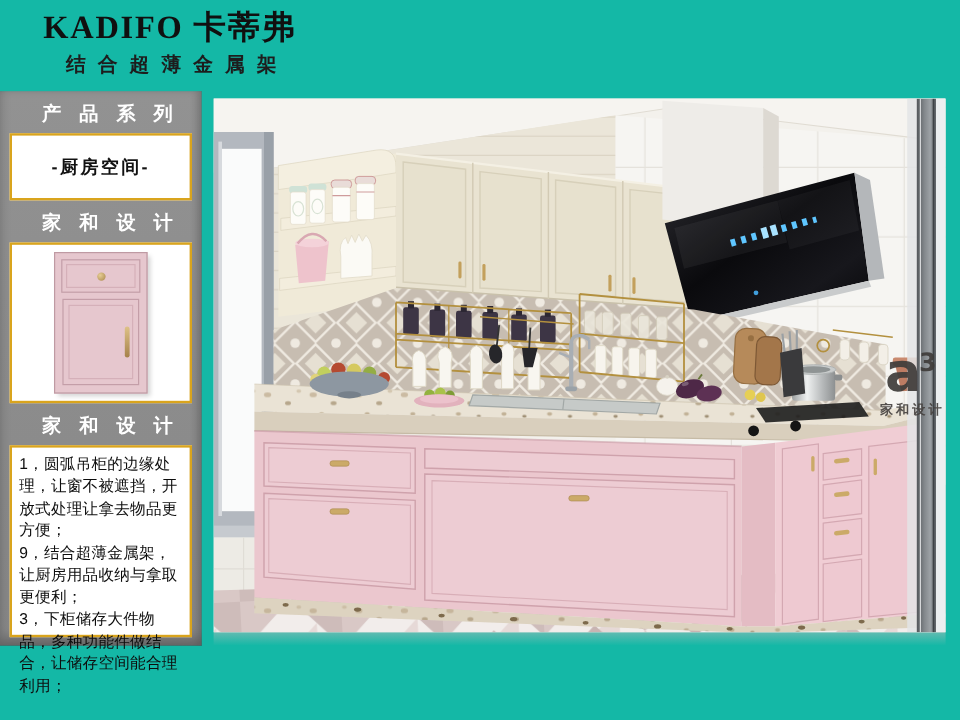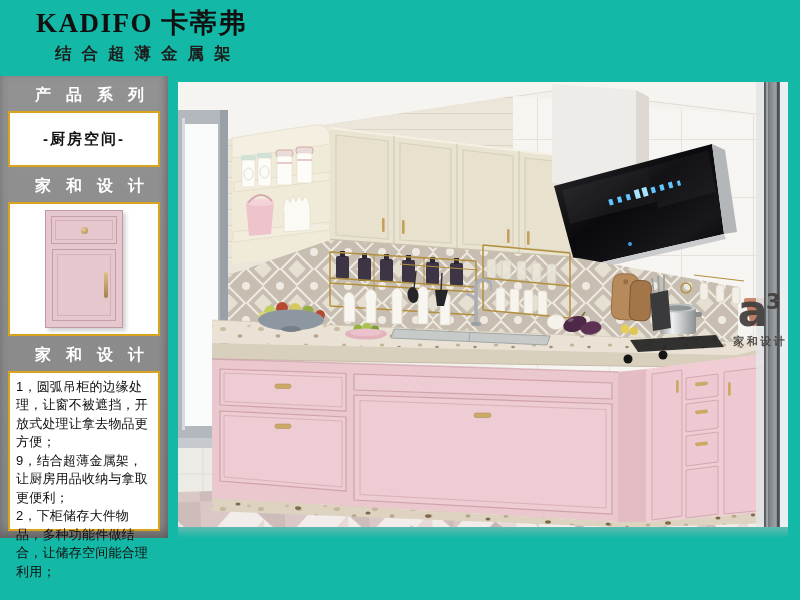--- a/index.html
+++ b/index.html
@@ -74,21 +74,21 @@
           <div class="door-panel-inner"></div>
           <div class="door-handle"></div>
         </div>
       </div>
     </div>
 
     <div class="side-title">家和设计</div>
     <div class="side-box pointsbox">
       <div class="selling-point">1，圆弧吊柜的边缘处理，让窗不被遮挡，开放式处理让拿去物品更方便；</div>
       <div class="selling-point">9，结合超薄金属架，让厨房用品收纳与拿取更便利；</div>
-      <div class="selling-point">2，下柜储存大件物品，多种功能件做结合，让储存空间能合理利用；</div>
+      <div class="selling-point">3，下柜储存大件物品，多种功能件做结合，让储存空间能合理利用；</div>
     </div>
   </div>
 
   <div class="kitchen">
   <svg width="610" height="445" viewBox="0 0 610 445" xmlns="http://www.w3.org/2000/svg">
     <defs>
       <pattern id="planks" width="20" height="16" patternUnits="userSpaceOnUse">
         <rect width="20" height="16" fill="#ebe6d9"></rect>
         <line x1="0" y1="15.5" x2="20" y2="15.5" stroke="#dcd5c5" stroke-width="1"></line>
       </pattern>

